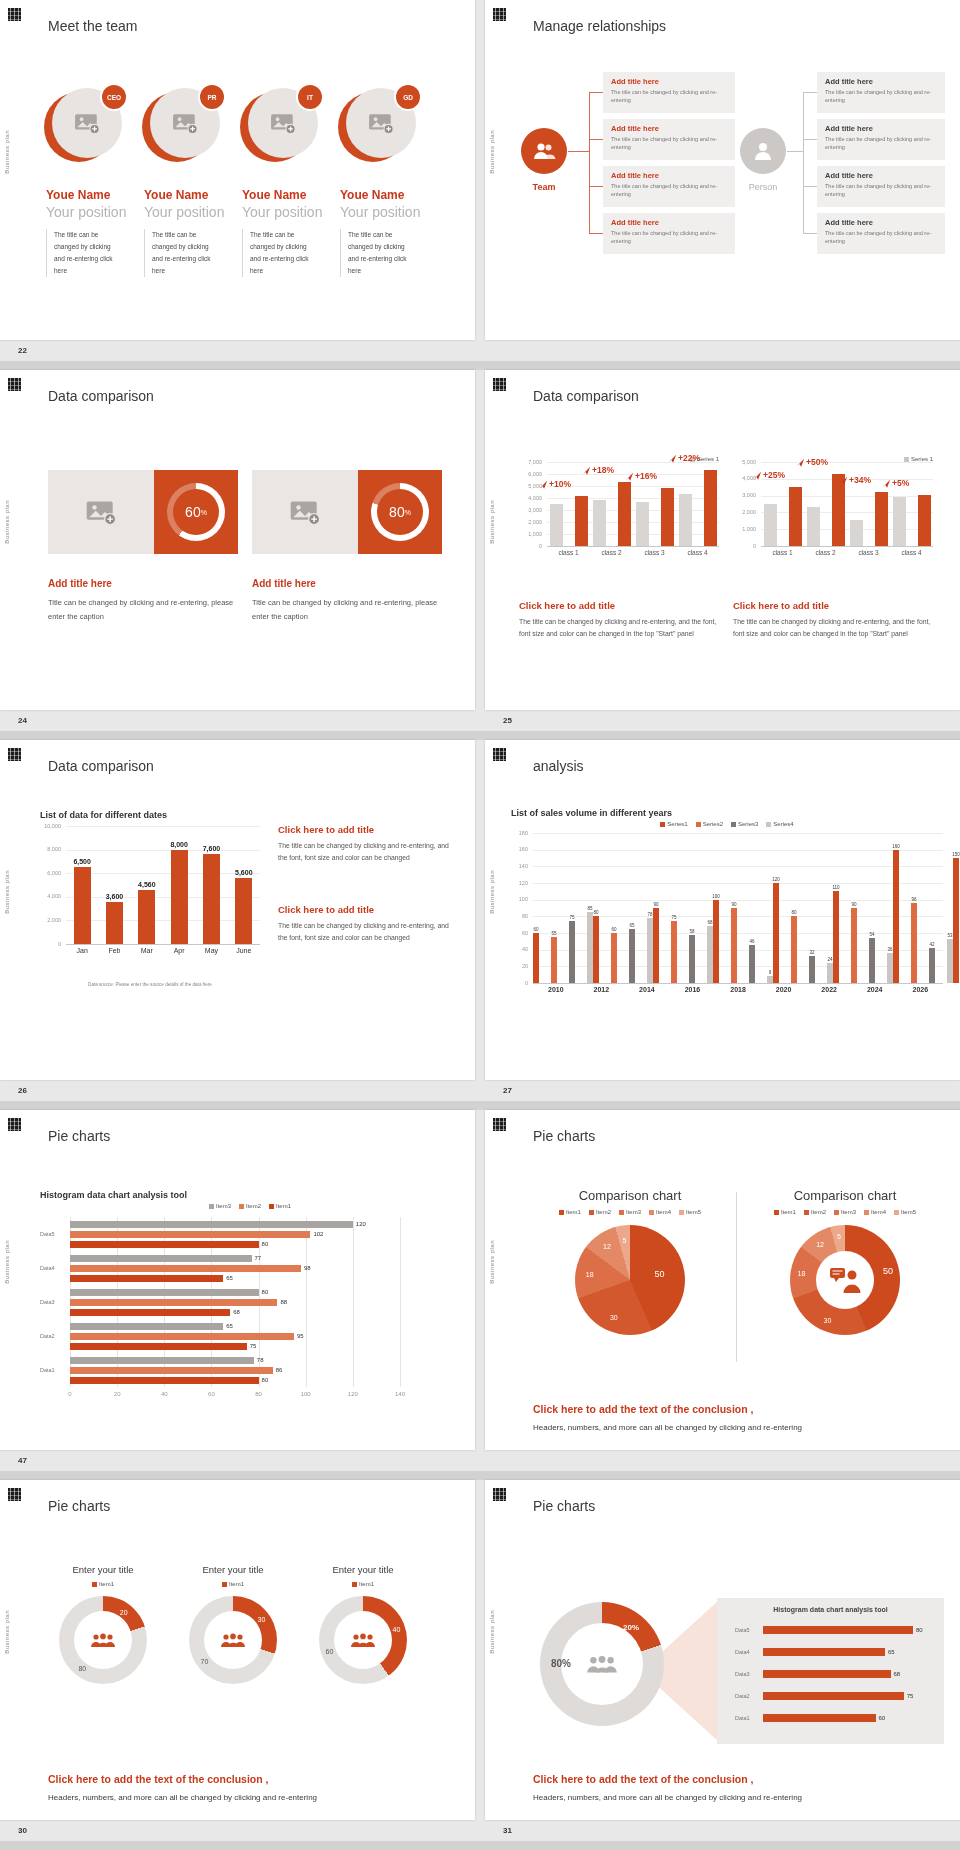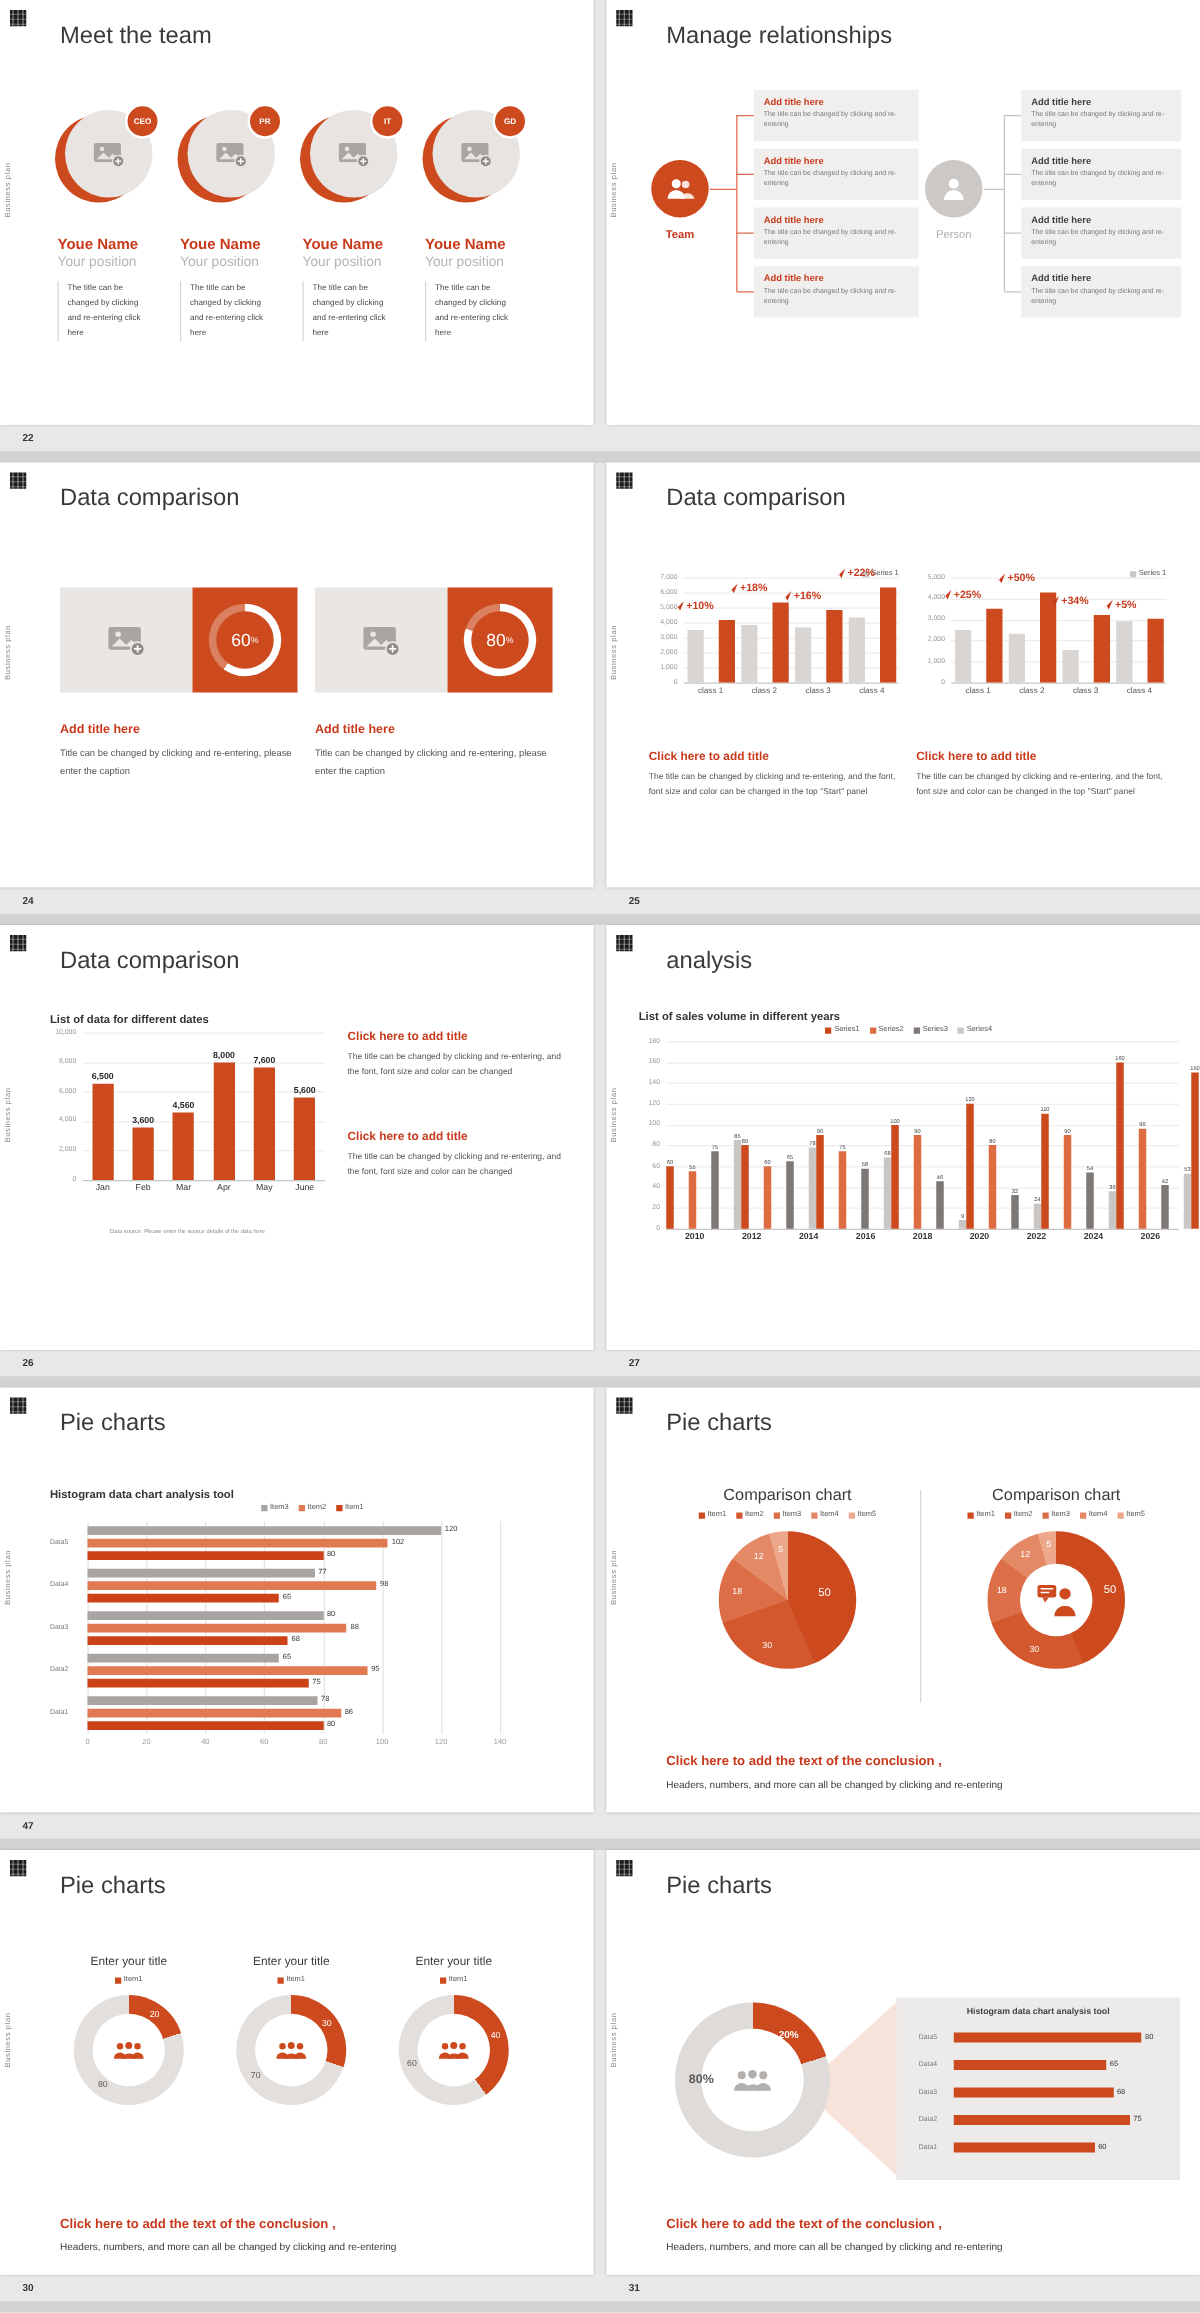--- a/index.html
+++ b/index.html
@@ -7,30 +7,30 @@
   .page{width:960px;height:1850px;background:#e8e8e8;overflow:hidden;}
   .prow{display:flex;gap:10px;}
   .slide{position:relative;flex:1;background:#fff;height:340px;overflow:hidden;box-shadow:0 0 2px rgba(0,0,0,.2);}
   .numstrip{display:flex;gap:10px;height:21px;}
   .pnum{flex:1;font-size:8px;font-weight:bold;color:#333;padding:6px 0 0 18px;box-sizing:border-box;}
   .gapband{height:9px;background:#d2d2d2;}
   .logo{position:absolute;left:8px;top:8px;width:13px;height:13px;background:#1c1c1c;
         background-image:linear-gradient(90deg,rgba(255,255,255,.55) 1px,transparent 1px),linear-gradient(rgba(255,255,255,.35) 1px,transparent 1px);
         background-size:4px 4px;background-position:2px 3px;}
   .vtext{position:absolute;left:4px;top:130px;writing-mode:vertical-rl;transform:rotate(180deg);font-size:6px;color:#8a8a8a;letter-spacing:.5px;}
-  .stitle{position:absolute;left:48px;top:18px;font-size:19px;font-weight:300;color:#3a3a3a;}
+  .stitle{position:absolute;left:48px;top:18px;font-size:14px;font-weight:300;color:#3a3a3a;}
   
   .s22-cards{position:absolute;left:46px;top:86px;display:flex;gap:13px;}
   .member{width:85px;position:relative;}
   .avatar{position:relative;width:78px;height:80px;}
   .av-ring{position:absolute;left:-2px;top:6px;width:70px;height:70px;border-radius:50%;background:#cc4a1e;}
   .av-ph{position:absolute;left:6px;top:2px;width:70px;height:70px;border-radius:50%;background:#e7e4e2;display:flex;align-items:center;justify-content:center;}
   .badge{position:absolute;right:-4px;top:-3px;width:24px;height:24px;border-radius:50%;background:#cc4a1e;border:2px solid #fff;color:#fff;font-size:6.5px;font-weight:bold;display:flex;align-items:center;justify-content:center;}
   .mname{margin:22px 0 2px;color:#c8391b;font-weight:bold;font-size:12px;}
-  .mpos{font-size:11px;color:#b7b4b2;margin-bottom:9px;}
+  .mpos{font-size:14px;color:#b7b4b2;margin-bottom:9px;}
   .mdesc{border-left:1px solid #d9d6d4;padding-left:7px;font-size:6.5px;line-height:1.85;color:#4a4a4a;width:64px;}
   
   .circ{position:absolute;width:46px;height:46px;border-radius:50%;display:flex;align-items:center;justify-content:center;}
   .team-c{left:36px;top:128px;background:#cc4a1e;}
   .person-c{left:255px;top:128px;background:#cbc8c6;}
   .clab{position:absolute;font-size:9px;font-weight:bold;text-align:center;width:60px;}
   .team-l{left:29px;top:182px;color:#c8391b;}
   .person-l{left:248px;top:182px;color:#b3b0ae;font-weight:normal;}
   .rbox{height:41px;margin-bottom:6px;background:#f1efee;padding:5px 8px 0 8px;box-sizing:border-box;}
   .rbox h5{margin:0 0 2px;font-size:7.5px;}

